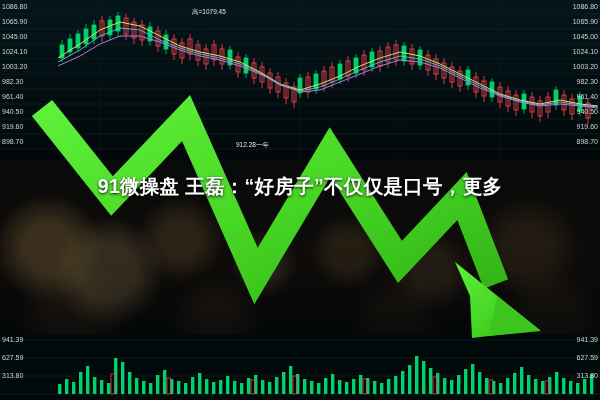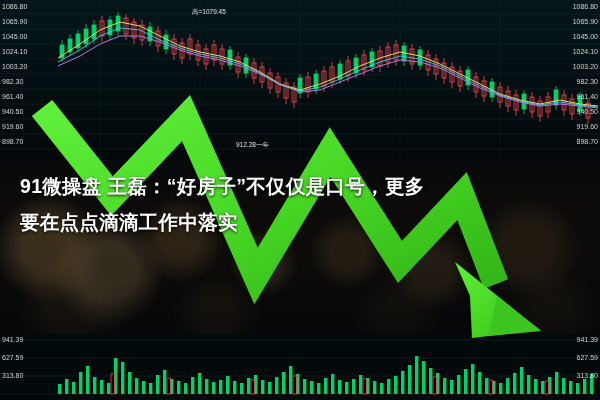--- a/index.html
+++ b/index.html
@@ -77,20 +77,21 @@
     width: 600px; height: 400px;
     pointer-events: none;
   }
 
   
   #headline {
     position: absolute;
     left: 20px;
     right: 20px;
     top: 168px;
+    text-align: center;
     color: #ffffff;
     font-size: 19.5px;
     font-weight: bold;
     line-height: 36px;
     letter-spacing: 0.3px;
     text-shadow: 0 1px 3px rgba(0,0,0,0.9);
     font-family: "Liberation Sans", sans-serif;
   }
   #headline .line { display: block; }
 </style>
@@ -425,16 +426,15 @@
 
       <polyline fill="none" stroke="url(#arrowGrad)" stroke-width="26" stroke-linejoin="miter" stroke-linecap="butt" points="42,108 112,196 186,118 256,276 330,152 400,262 462,196 496,284"></polyline>
 
       <polygon fill="url(#arrowGrad)" points="455,262 540,330 472,338 470,296"></polygon>
       <polygon fill="#3cc41f" points="497,296 541,331 489,336"></polygon>
     </svg>
   </div>
 
   <div id="headline">
     <span class="line">91微操盘 王磊：“好房子”不仅仅是口号，更多</span>
-    <span class="line">要在点点滴滴工作中落实</span>
   </div>
 
 </div>
 
 </body></html>

